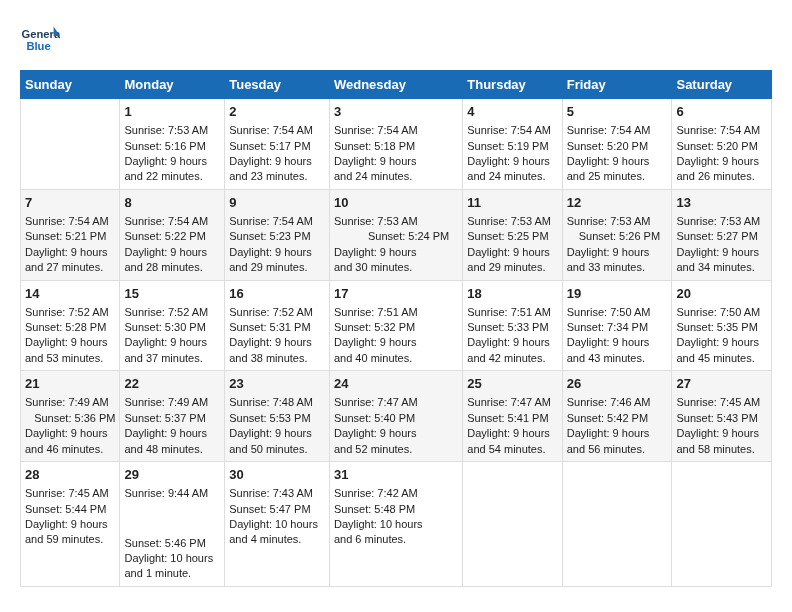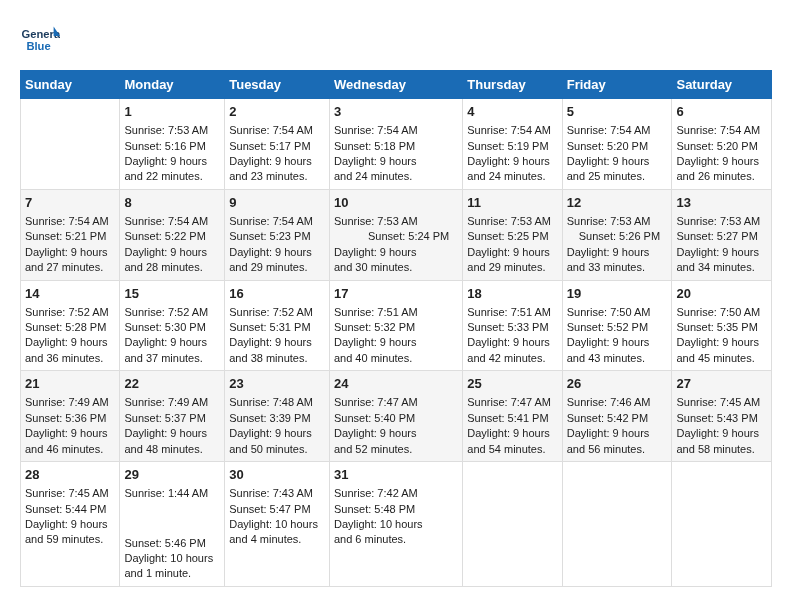--- a/index.html
+++ b/index.html
@@ -197,21 +197,21 @@
           <span style="display: block;">Daylight: 9 hours</span>
           <span style="display: block;">and 34 minutes.</span>
         </td>
       </tr>
       <tr>
         <td>
           <span class="day-num">14</span>
           <span style="display: block;">Sunrise: 7:52 AM</span>
           <span style="display: block;">Sunset: 5:28 PM</span>
           <span style="display: block;">Daylight: 9 hours</span>
-          <span style="display: block;">and 36 minutes.</span>
+          <span style="display: block;">and 53 minutes.</span>
         </td>
         <td>
           <span class="day-num">15</span>
           <span style="display: block;">Sunrise: 7:52 AM</span>
           <span style="display: block;">Sunset: 5:30 PM</span>
           <span style="display: block;">Daylight: 9 hours</span>
           <span style="display: block;">and 37 minutes.</span>
         </td>
         <td>
           <span class="day-num">16</span>
@@ -230,51 +230,51 @@
         <td>
           <span class="day-num">18</span>
           <span style="display: block;">Sunrise: 7:51 AM</span>
           <span style="display: block;">Sunset: 5:33 PM</span>
           <span style="display: block;">Daylight: 9 hours</span>
           <span style="display: block;">and 42 minutes.</span>
         </td>
         <td>
           <span class="day-num">19</span>
           <span style="display: block;">Sunrise: 7:50 AM</span>
-          <span style="display: block;">Sunset: 5:52 PM</span>
+          <span style="display: block;">Sunset: 7:34 PM</span>
           <span style="display: block;">Daylight: 9 hours</span>
           <span style="display: block;">and 43 minutes.</span>
         </td>
         <td>
           <span class="day-num">20</span>
           <span style="display: block;">Sunrise: 7:50 AM</span>
           <span style="display: block;">Sunset: 5:35 PM</span>
           <span style="display: block;">Daylight: 9 hours</span>
           <span style="display: block;">and 45 minutes.</span>
         </td>
       </tr>
       <tr>
         <td>
           <span class="day-num">21</span>
           <span style="display: block;">Sunrise: 7:49 AM</span>
-          <span style="display: block;">Sunset: 5:36 PM</span>
+          <span style="display: block; text-align: right;">Sunset: 5:36 PM</span>
           <span style="display: block;">Daylight: 9 hours</span>
           <span style="display: block;">and 46 minutes.</span>
         </td>
         <td>
           <span class="day-num">22</span>
           <span style="display: block;">Sunrise: 7:49 AM</span>
           <span style="display: block;">Sunset: 5:37 PM</span>
           <span style="display: block;">Daylight: 9 hours</span>
           <span style="display: block;">and 48 minutes.</span>
         </td>
         <td>
           <span class="day-num">23</span>
           <span style="display: block;">Sunrise: 7:48 AM</span>
-          <span style="display: block;">Sunset: 3:39 PM</span>
+          <span style="display: block;">Sunset: 5:53 PM</span>
           <span style="display: block;">Daylight: 9 hours</span>
           <span style="display: block;">and 50 minutes.</span>
         </td>
         <td>
           <span class="day-num">24</span>
           <span style="display: block;">Sunrise: 7:47 AM</span>
           <span style="display: block;">Sunset: 5:40 PM</span>
           <span style="display: block;">Daylight: 9 hours</span>
           <span style="display: block;">and 52 minutes.</span>
         </td>
@@ -303,21 +303,21 @@
       <tr>
         <td>
           <span class="day-num">28</span>
           <span style="display: block;">Sunrise: 7:45 AM</span>
           <span style="display: block;">Sunset: 5:44 PM</span>
           <span style="display: block;">Daylight: 9 hours</span>
           <span style="display: block;">and 59 minutes.</span>
         </td>
         <td>
           <span class="day-num">29</span>
-          <span style="display: block;">Sunrise: 1:44 AM</span>
+          <span style="display: block;">Sunrise: 9:44 AM</span>
           <span style="display: block; margin-top: 34px;">Sunset: 5:46 PM</span>
           <span style="display: block;">Daylight: 10 hours</span>
           <span style="display: block;">and 1 minute.</span>
         </td>
         <td>
           <span class="day-num">30</span>
           <span style="display: block;">Sunrise: 7:43 AM</span>
           <span style="display: block;">Sunset: 5:47 PM</span>
           <span style="display: block;">Daylight: 10 hours</span>
           <span style="display: block;">and 4 minutes.</span>

